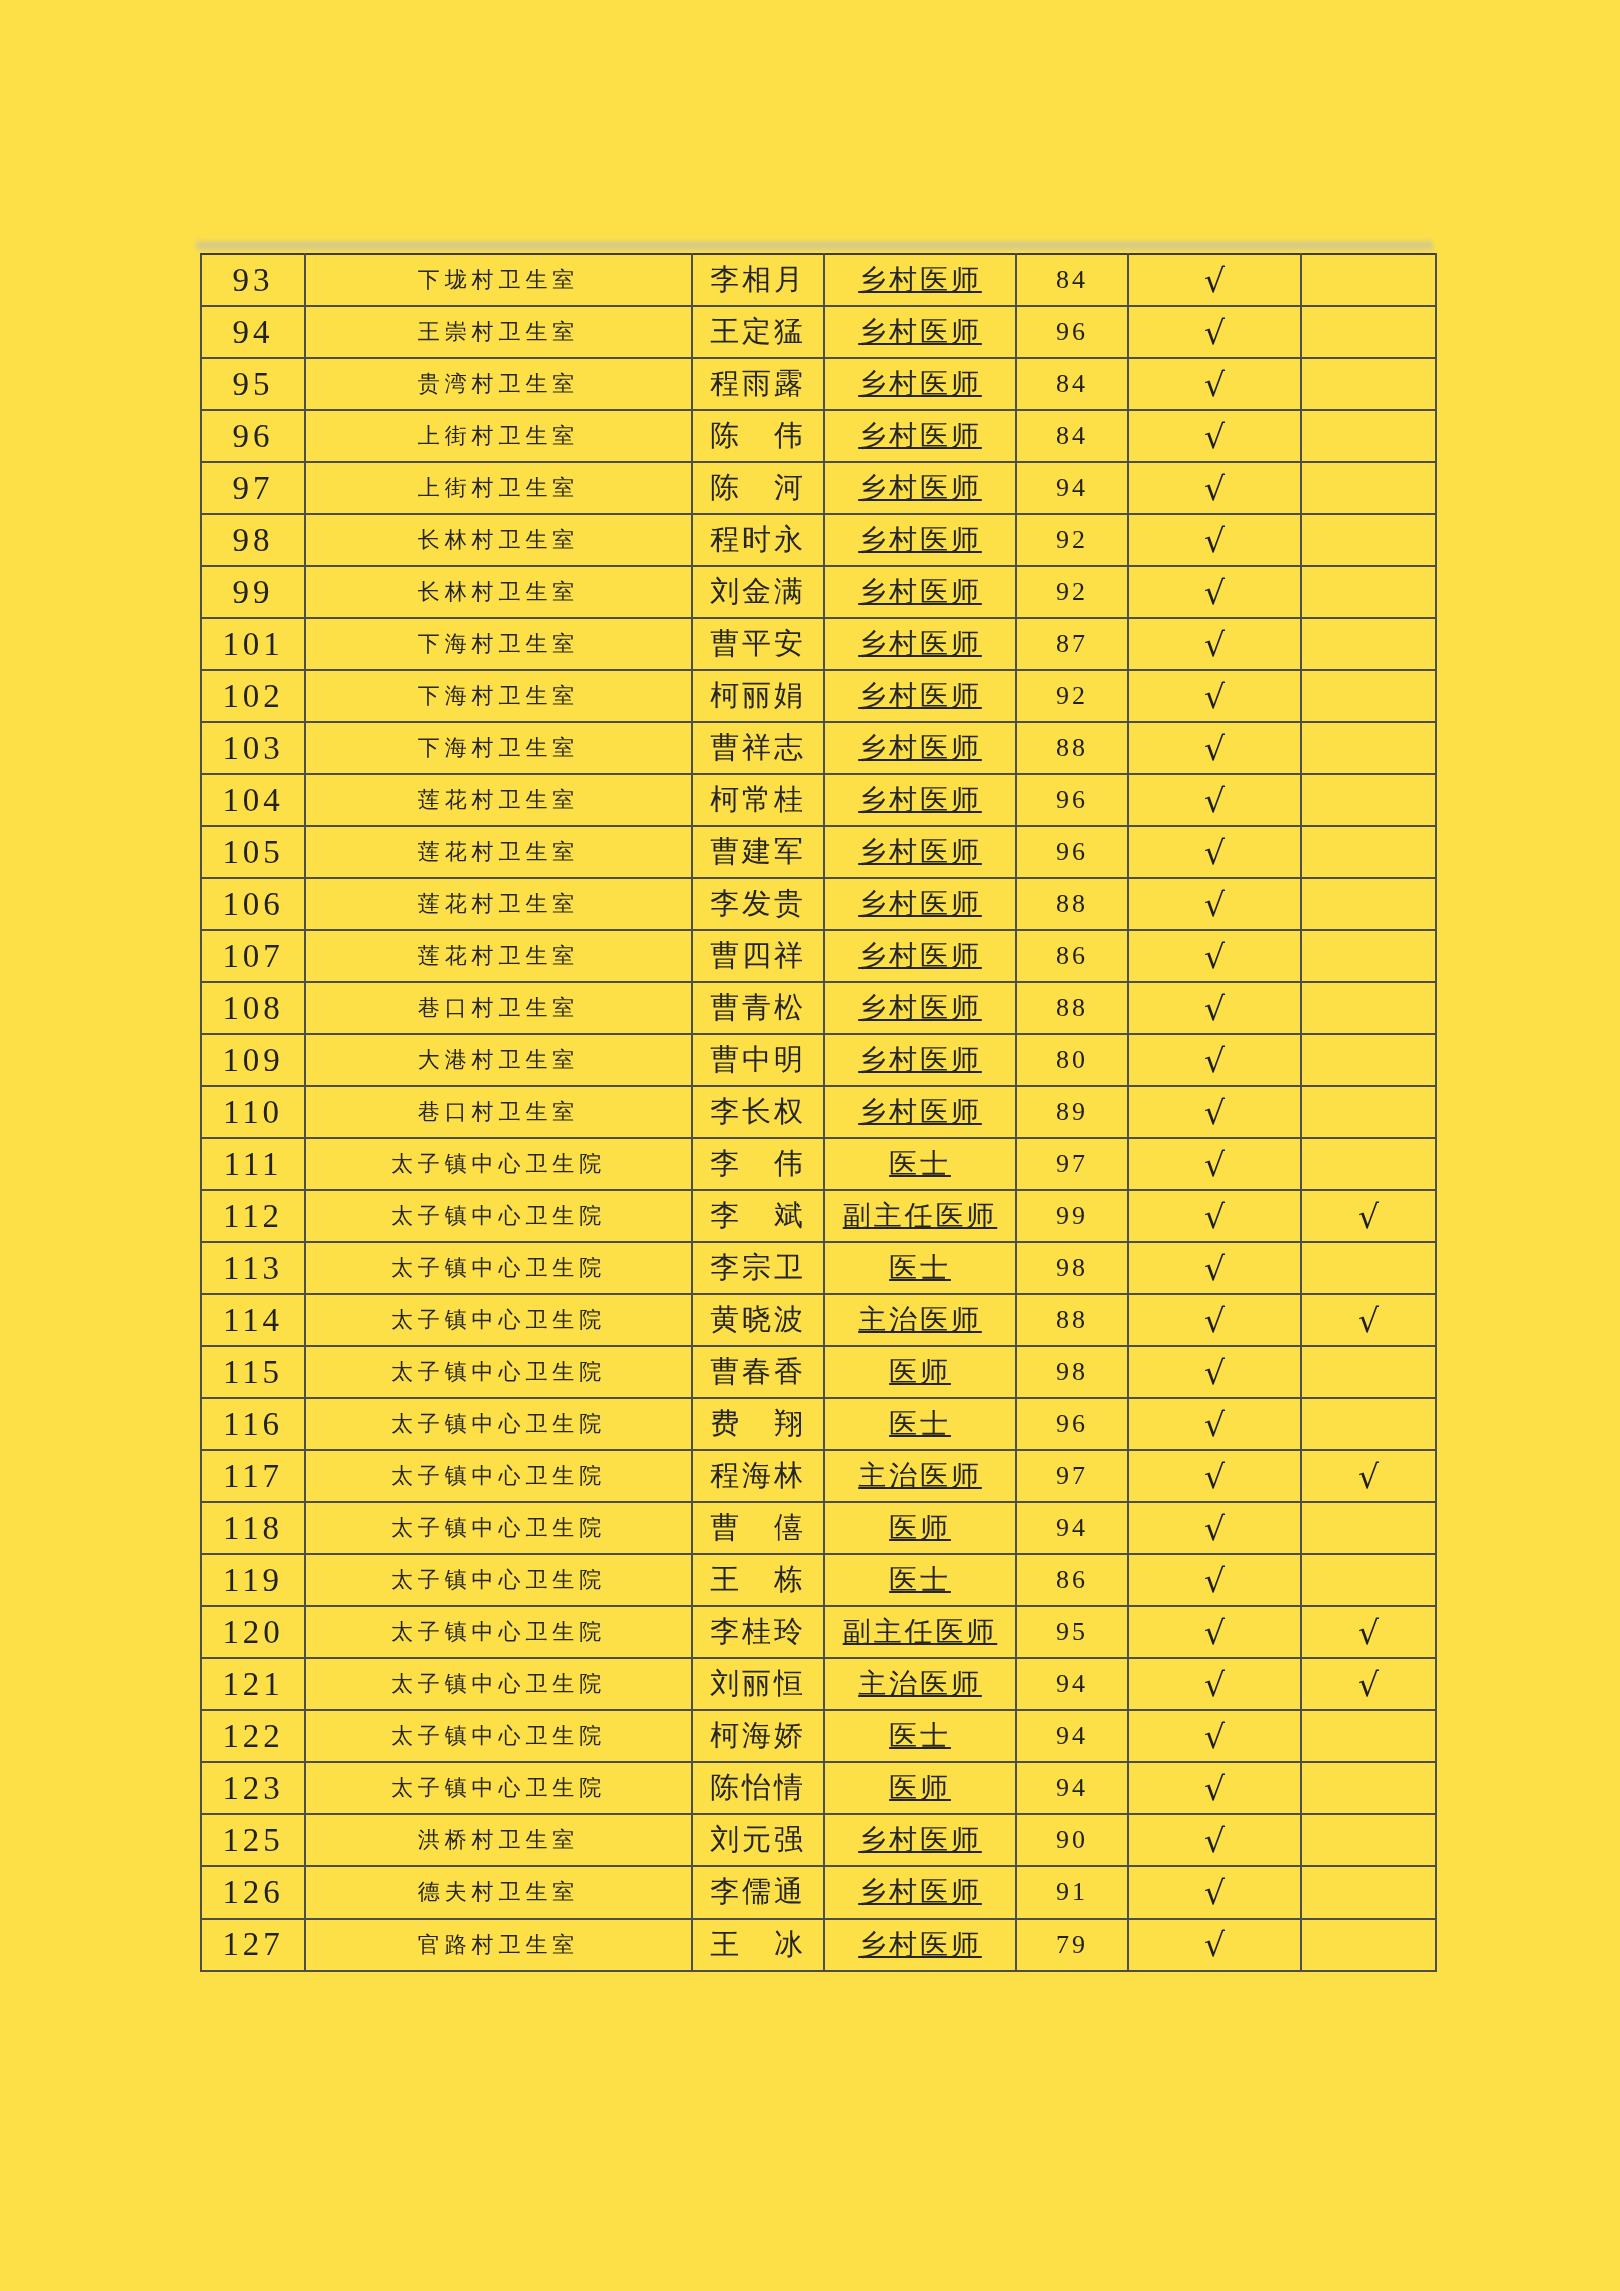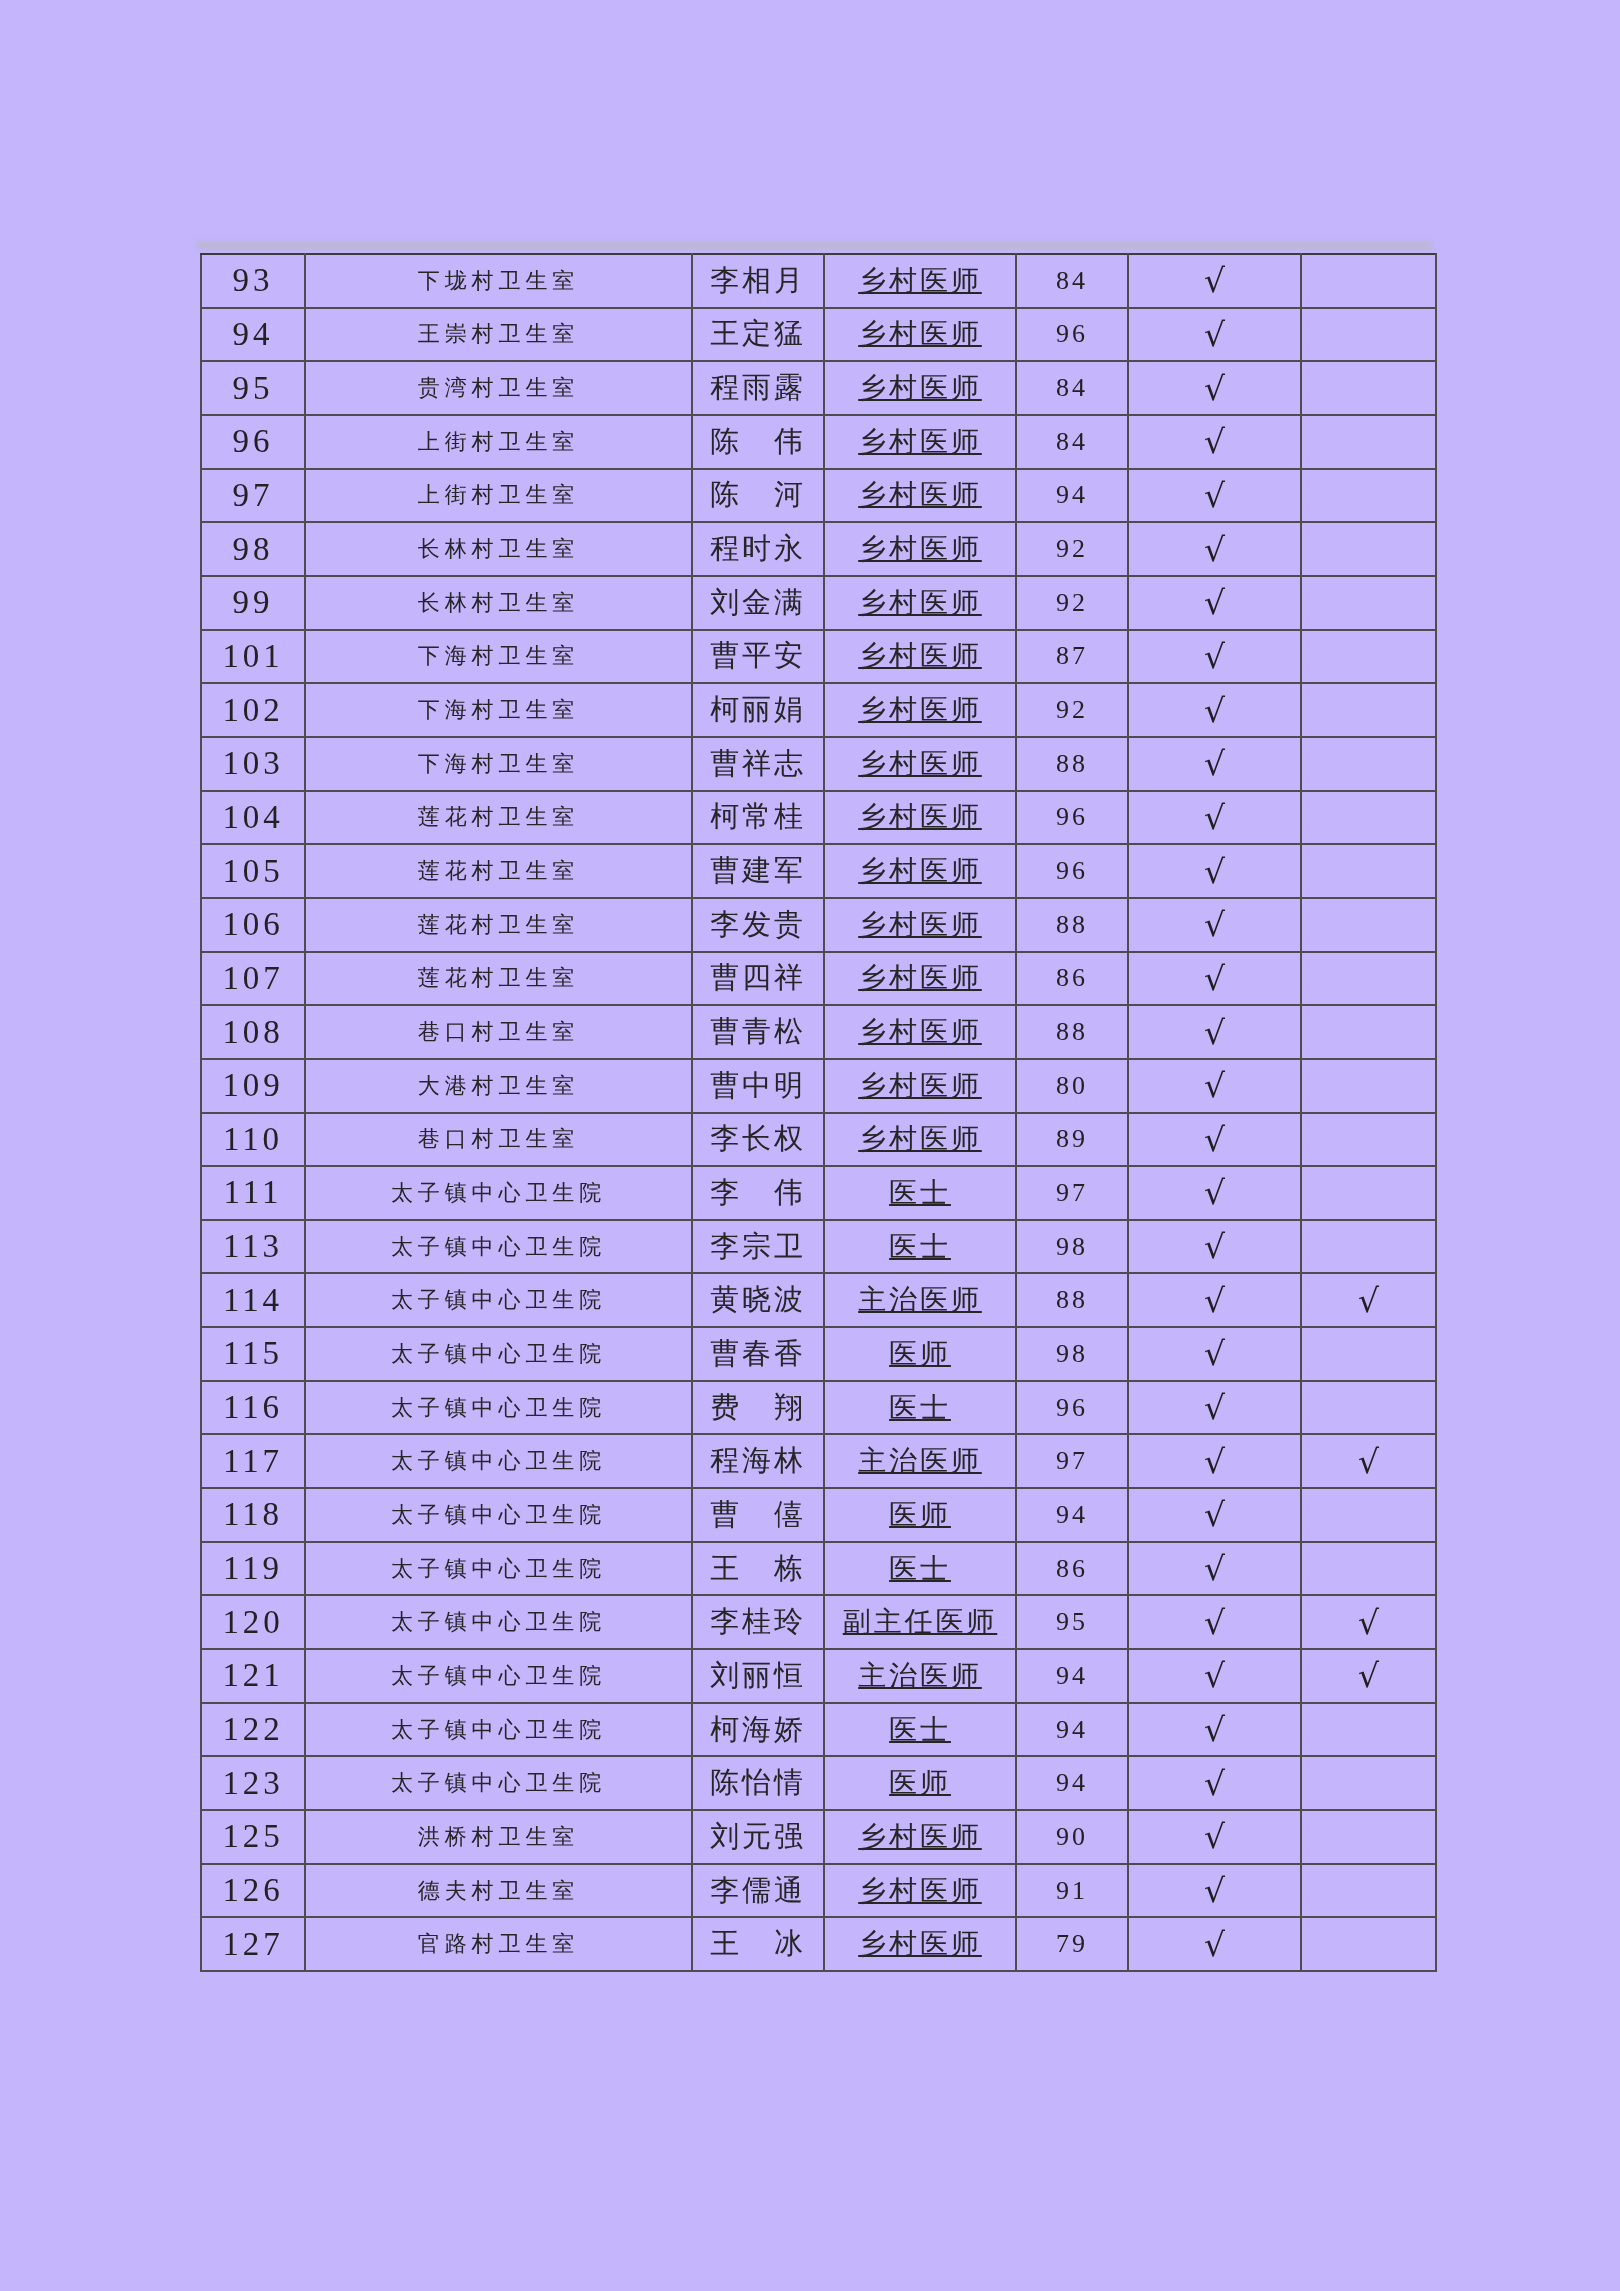--- a/index.html
+++ b/index.html
@@ -5,21 +5,21 @@
   html, body {
     margin: 0;
     padding: 0;
     background: #e9e9e9;
   }
   .page {
     position: relative;
     width: 1620px;
     height: 2292px;
     margin: 0 auto;
-    background: #c4b5fd;
+    background: #fde047;
     overflow: hidden;
     font-family: "Liberation Serif", "DejaVu Serif", serif;
     color: #262626;
   }
   
   .scan-shadow {
     position: absolute;
     left: 196px;
     top: 241px;
     width: 1237px;
@@ -259,20 +259,29 @@
         <tr>
           <td class="c0">111</td>
           <td class="c1">太子镇中心卫生院</td>
           <td class="c2">李　伟</td>
           <td class="c3">医士</td>
           <td class="c4">97</td>
           <td class="c5">√</td>
           <td class="c6"></td>
         </tr>
         <tr>
+          <td class="c0">112</td>
+          <td class="c1">太子镇中心卫生院</td>
+          <td class="c2">李　斌</td>
+          <td class="c3">副主任医师</td>
+          <td class="c4">99</td>
+          <td class="c5">√</td>
+          <td class="c6">√</td>
+        </tr>
+        <tr>
           <td class="c0">113</td>
           <td class="c1">太子镇中心卫生院</td>
           <td class="c2">李宗卫</td>
           <td class="c3">医士</td>
           <td class="c4">98</td>
           <td class="c5">√</td>
           <td class="c6"></td>
         </tr>
         <tr>
           <td class="c0">114</td>

